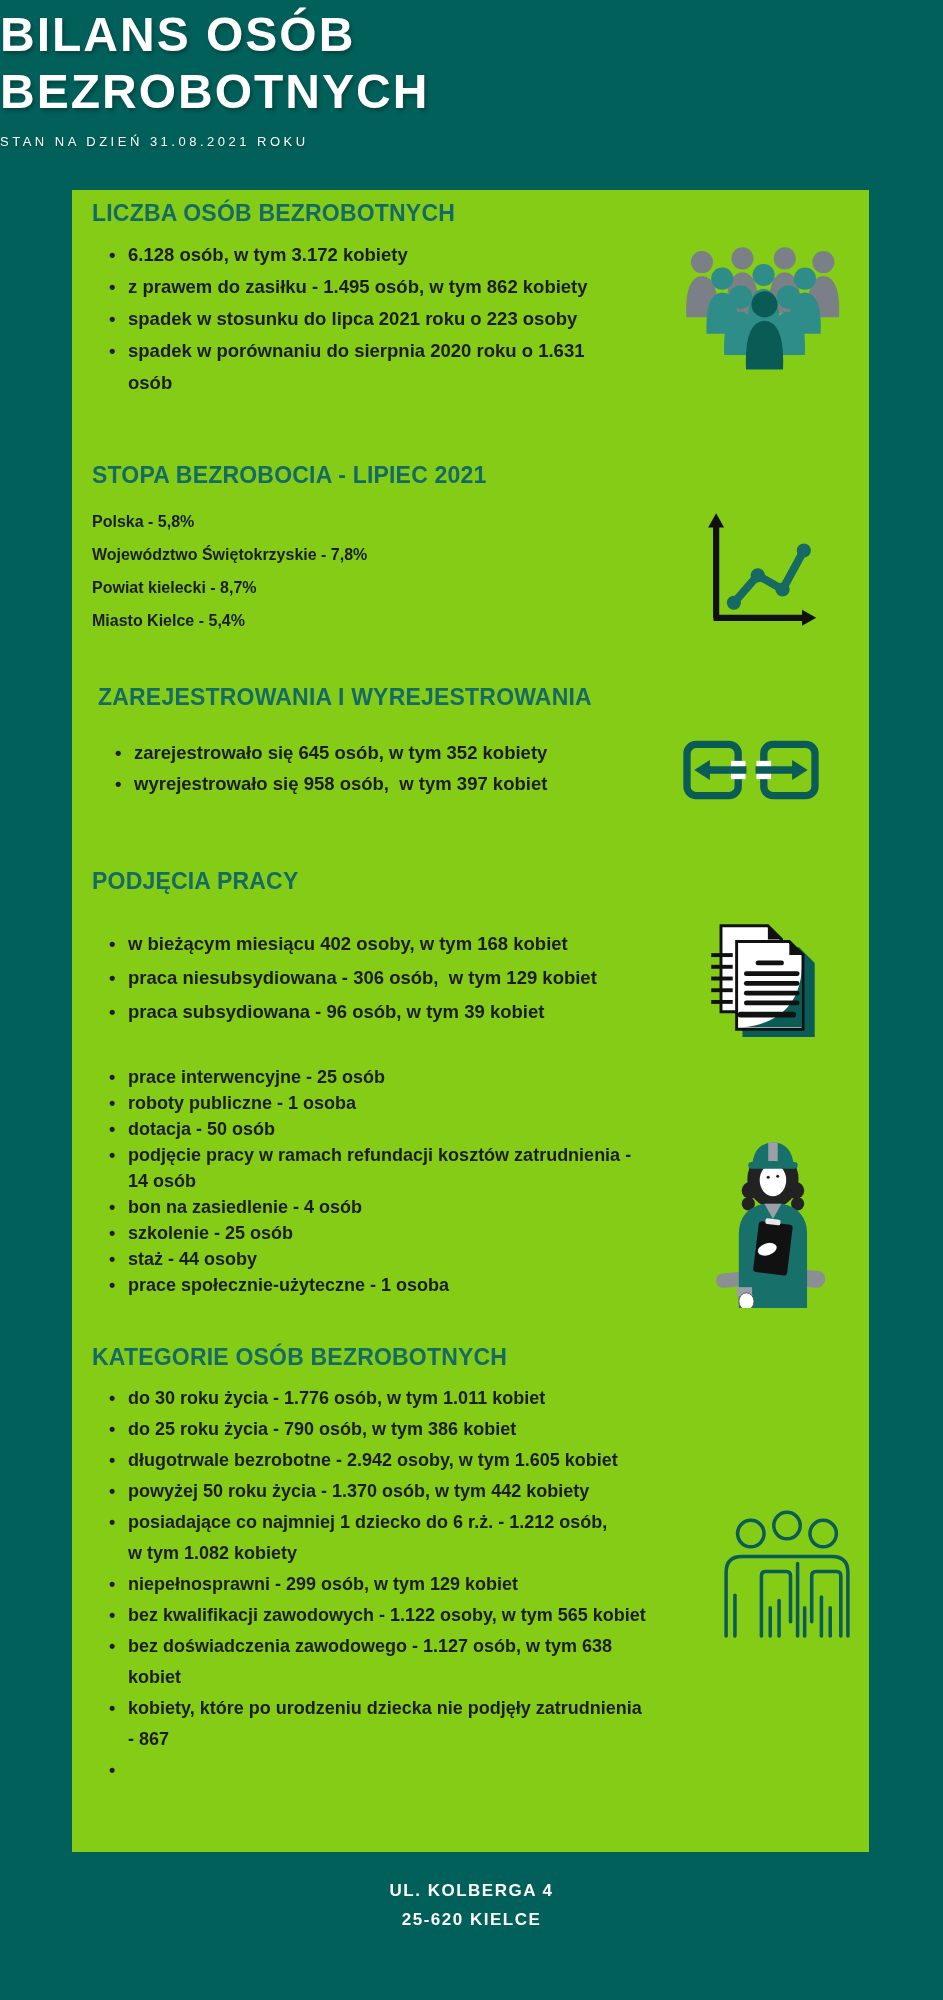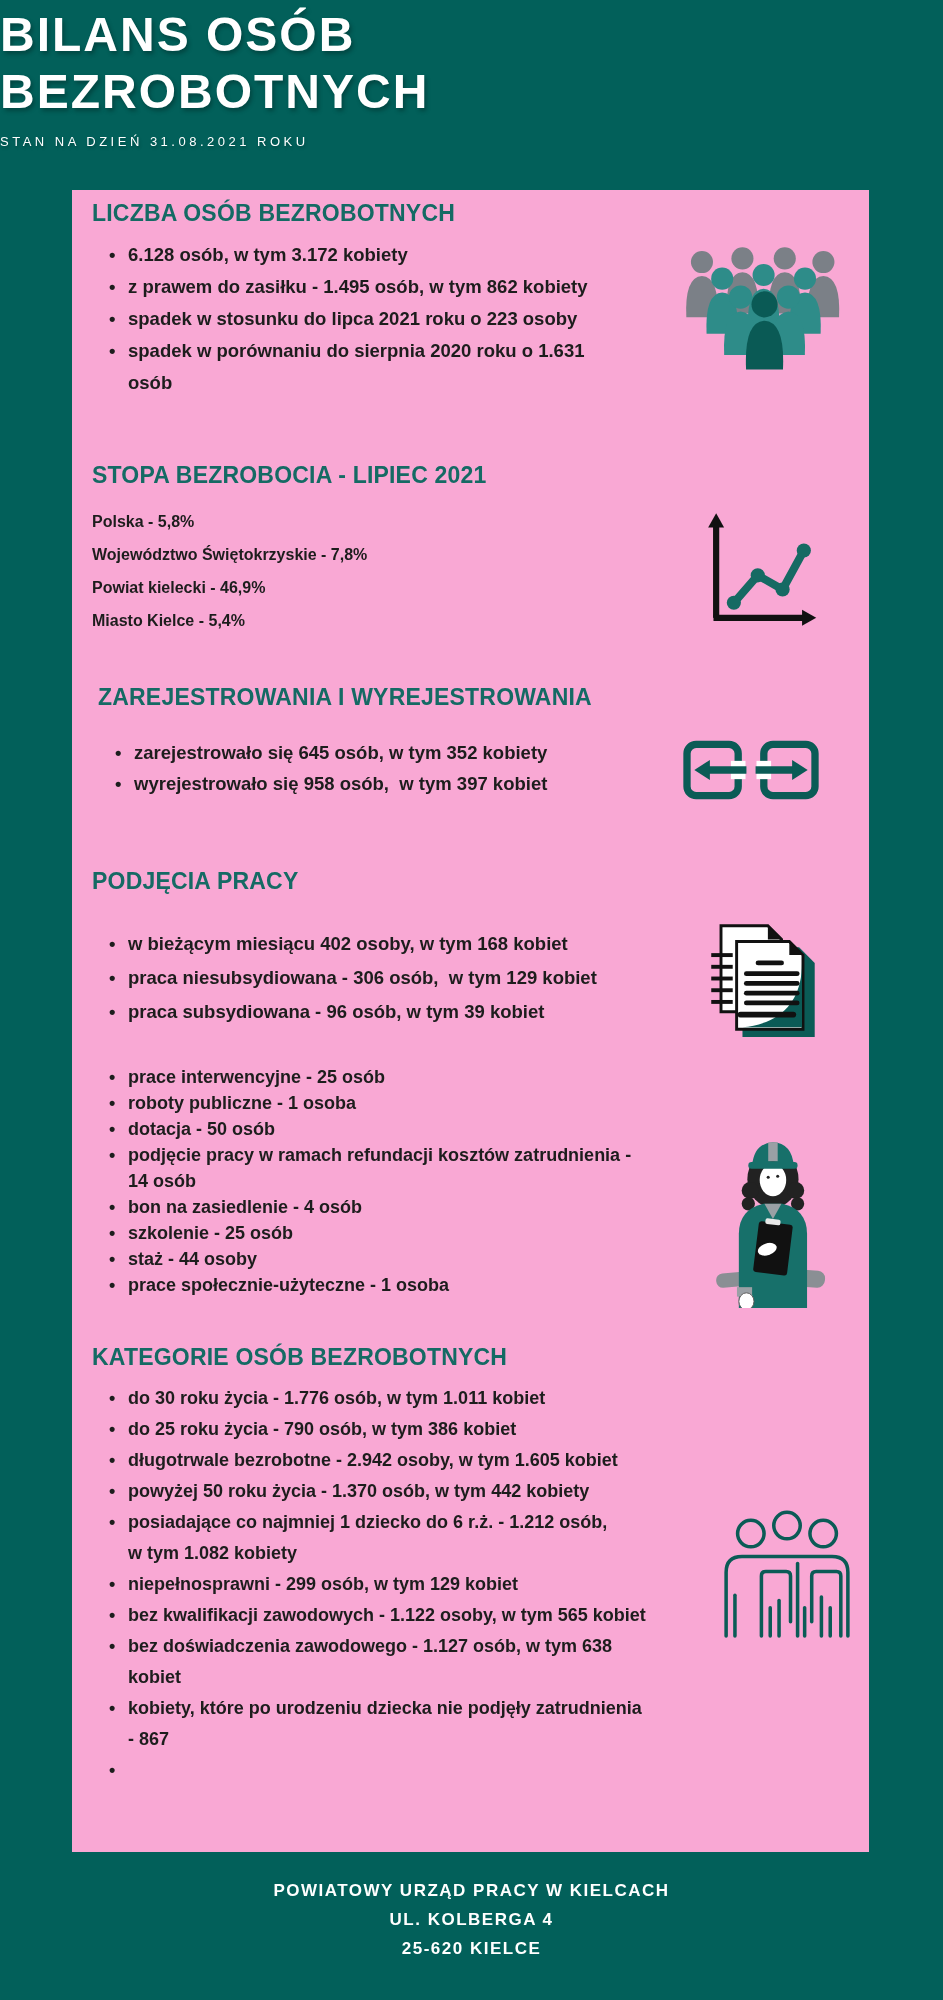--- a/index.html
+++ b/index.html
@@ -7,21 +7,21 @@
   .poster{position:relative; width:943px; height:2000px; background:#02605a; overflow:hidden;}
 
   
   .header{position:absolute; top:0; left:0; width:100%; text-align:left;}
   .title{margin-top:6px; color:#ffffff; font-weight:bold; font-size:48px; line-height:57px;
          letter-spacing:2px; text-shadow:2px 3px 4px rgba(0,0,0,0.28);}
   .subtitle{margin-top:14px; color:#ffffff; font-weight:normal; font-size:13px; letter-spacing:3.5px;
             text-shadow:1px 2px 3px rgba(0,0,0,0.25);}
 
   
-  .card{position:absolute; left:72px; top:190px; width:797px; height:1662px; background:#f9a8d4;}
+  .card{position:absolute; left:72px; top:190px; width:797px; height:1662px; background:#84cc16;}
 
   .section{position:absolute;}
   .section h2{margin:0; font-size:23px; font-weight:bold; color:#156a64; letter-spacing:0.2px;}
   .items{margin:0; padding:0; list-style:none; color:#1d1d1d; font-weight:bold; font-size:18.5px;}
   .items li{position:relative; padding-left:23px;}
   .items li .dot{position:absolute; left:4px;}
   .items.plain li{padding-left:0;}
   .item-text{white-space:pre-wrap;}
 
   .s1{top:10px;  left:20px; width:600px;}
@@ -102,21 +102,21 @@
         </g>
       </svg>
     </div>
 
     <div class="section s2">
       <h2>STOPA BEZROBOCIA - LIPIEC 2021</h2>
       <ul class="items plain">
 
       <li><span class="item-text">Polska - 5,8%</span></li>
           <li><span class="item-text">Województwo Świętokrzyskie - 7,8%</span></li>
-          <li><span class="item-text">Powiat kielecki - 46,9%</span></li>
+          <li><span class="item-text">Powiat kielecki - 8,7%</span></li>
           <li><span class="item-text">Miasto Kielce - 5,4%</span></li>
         </ul>
     </div>
     <div class="icon icon-chart">
       <svg viewBox="0 0 140 140" xmlns="http://www.w3.org/2000/svg">
         <g stroke="#111111" stroke-width="7" fill="none">
           <line x1="25" y1="18" x2="25" y2="124"></line>
           <line x1="22" y1="124" x2="126" y2="124"></line>
         </g>
         <polygon points="25,6 16,22 34,22" fill="#111111"></polygon>
@@ -267,18 +267,17 @@
           <line x1="105" y1="112" x2="105" y2="144"></line>
           <line x1="124" y1="100" x2="124" y2="144"></line>
           <line x1="134" y1="112" x2="134" y2="144"></line>
         </g>
       </svg>
     </div>
 
   </div>
 
   <div class="footer">
-    <div>POWIATOWY URZĄD PRACY W KIELCACH</div>
     <div>UL. KOLBERGA 4</div>
     <div>25-620 KIELCE</div>
   </div>
 
 </div>
 
 </body></html>

